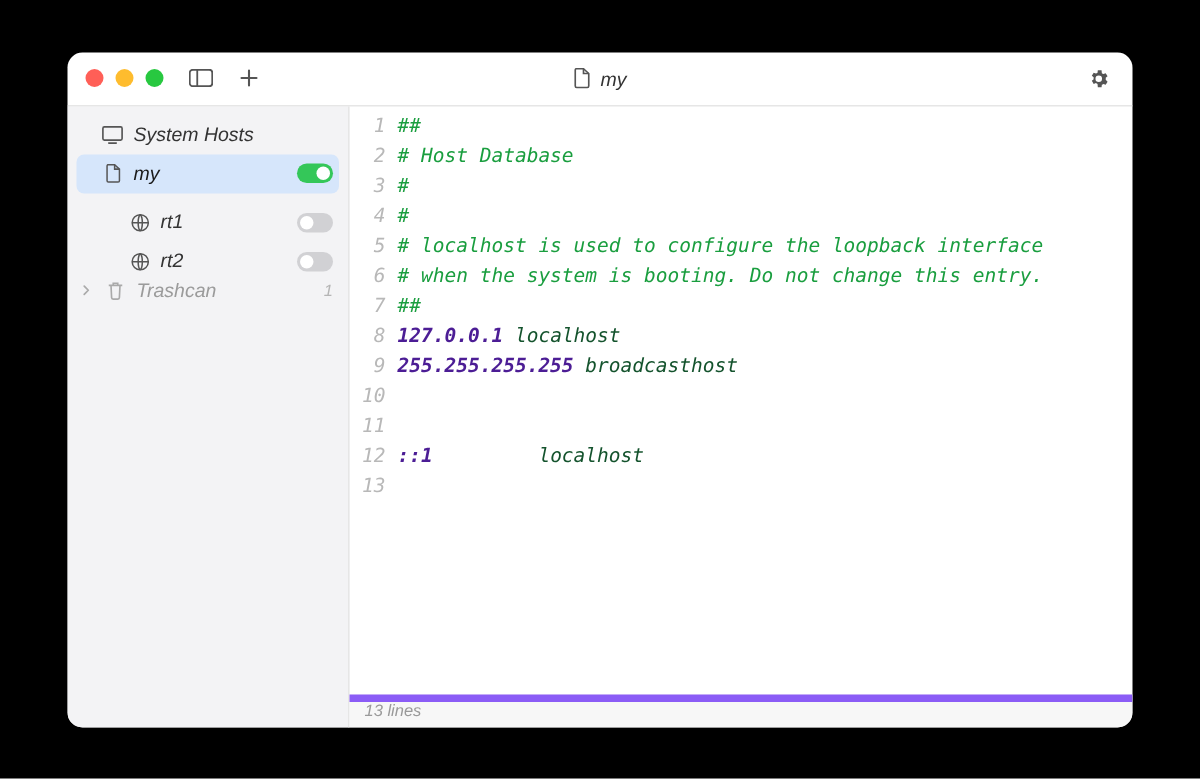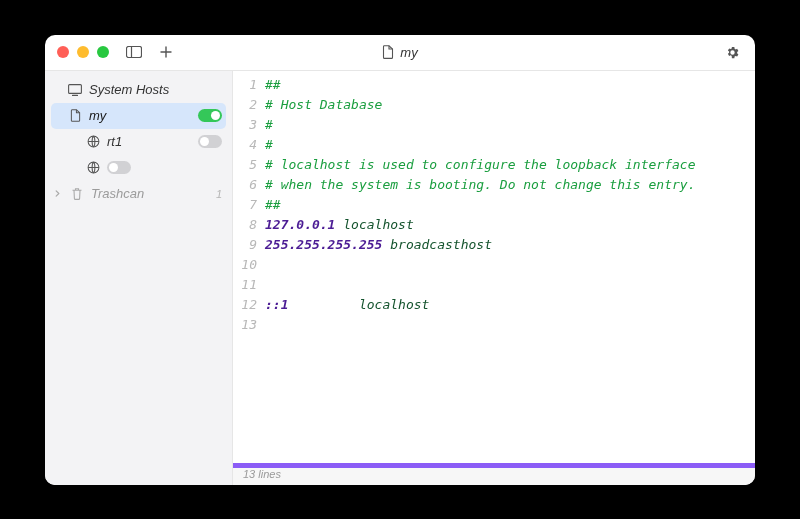--- a/index.html
+++ b/index.html
@@ -65,21 +65,21 @@
     align-items: center;
     padding: 0 10px 0 6px;
     gap: 6px;
     color: #333;
     cursor: pointer;
   }
   .tree-item .caret { width: 12px; display:flex; justify-content:center; color:#666; }
   .tree-item .icon { width: 16px; display:flex; justify-content:center; color:#555; }
   .tree-item .label { flex: 1; }
   .tree-item.indent1 { padding-left: 22px; }
-  .tree-item.indent2 { padding-left: 40px; }
+  .tree-item.indent2 { padding-left: 40px; align-items: flex-end; }
   .tree-item.selected {
     background: #d6e6fb;
     border-radius: 5px;
     margin: 0 6px;
     padding-left: 16px;
     padding-right: 4px;
   }
   .tree-item.selected .label { color: #1a1a1a; }
   .muted { color: #9b9b9b; }
   .count { font-size: 11px; color:#b5b5b5; margin-left:2px;}
@@ -209,20 +209,21 @@
         <span class="toggle off"></span>
       </div>
 
       <div class="tree-item indent2">
         <span class="icon">
           <svg width="13" height="13" viewBox="0 0 14 14">
               <circle cx="7" cy="7" r="5.8" fill="none" stroke="#555" stroke-width="1.1"></circle>
               <path d="M1.2 7h11.6M7 1.2c2 1.7 2 10 0 11.6M7 1.2c-2 1.7-2 10 0 11.6" fill="none" stroke="#555" stroke-width="1.1"></path>
             </svg>
         </span>
+        <span class="label">rt2</span>
         <span class="toggle off"></span>
       </div>
 
       <div class="tree-item muted">
         <span class="caret">
           <svg width="9" height="9" viewBox="0 0 10 10">
               <path d="M3.5 2 6.5 5 3.5 8" fill="none" stroke="#aaa" stroke-width="1.3" stroke-linecap="round" stroke-linejoin="round"></path>
             </svg>
         </span>
         <span class="icon">

